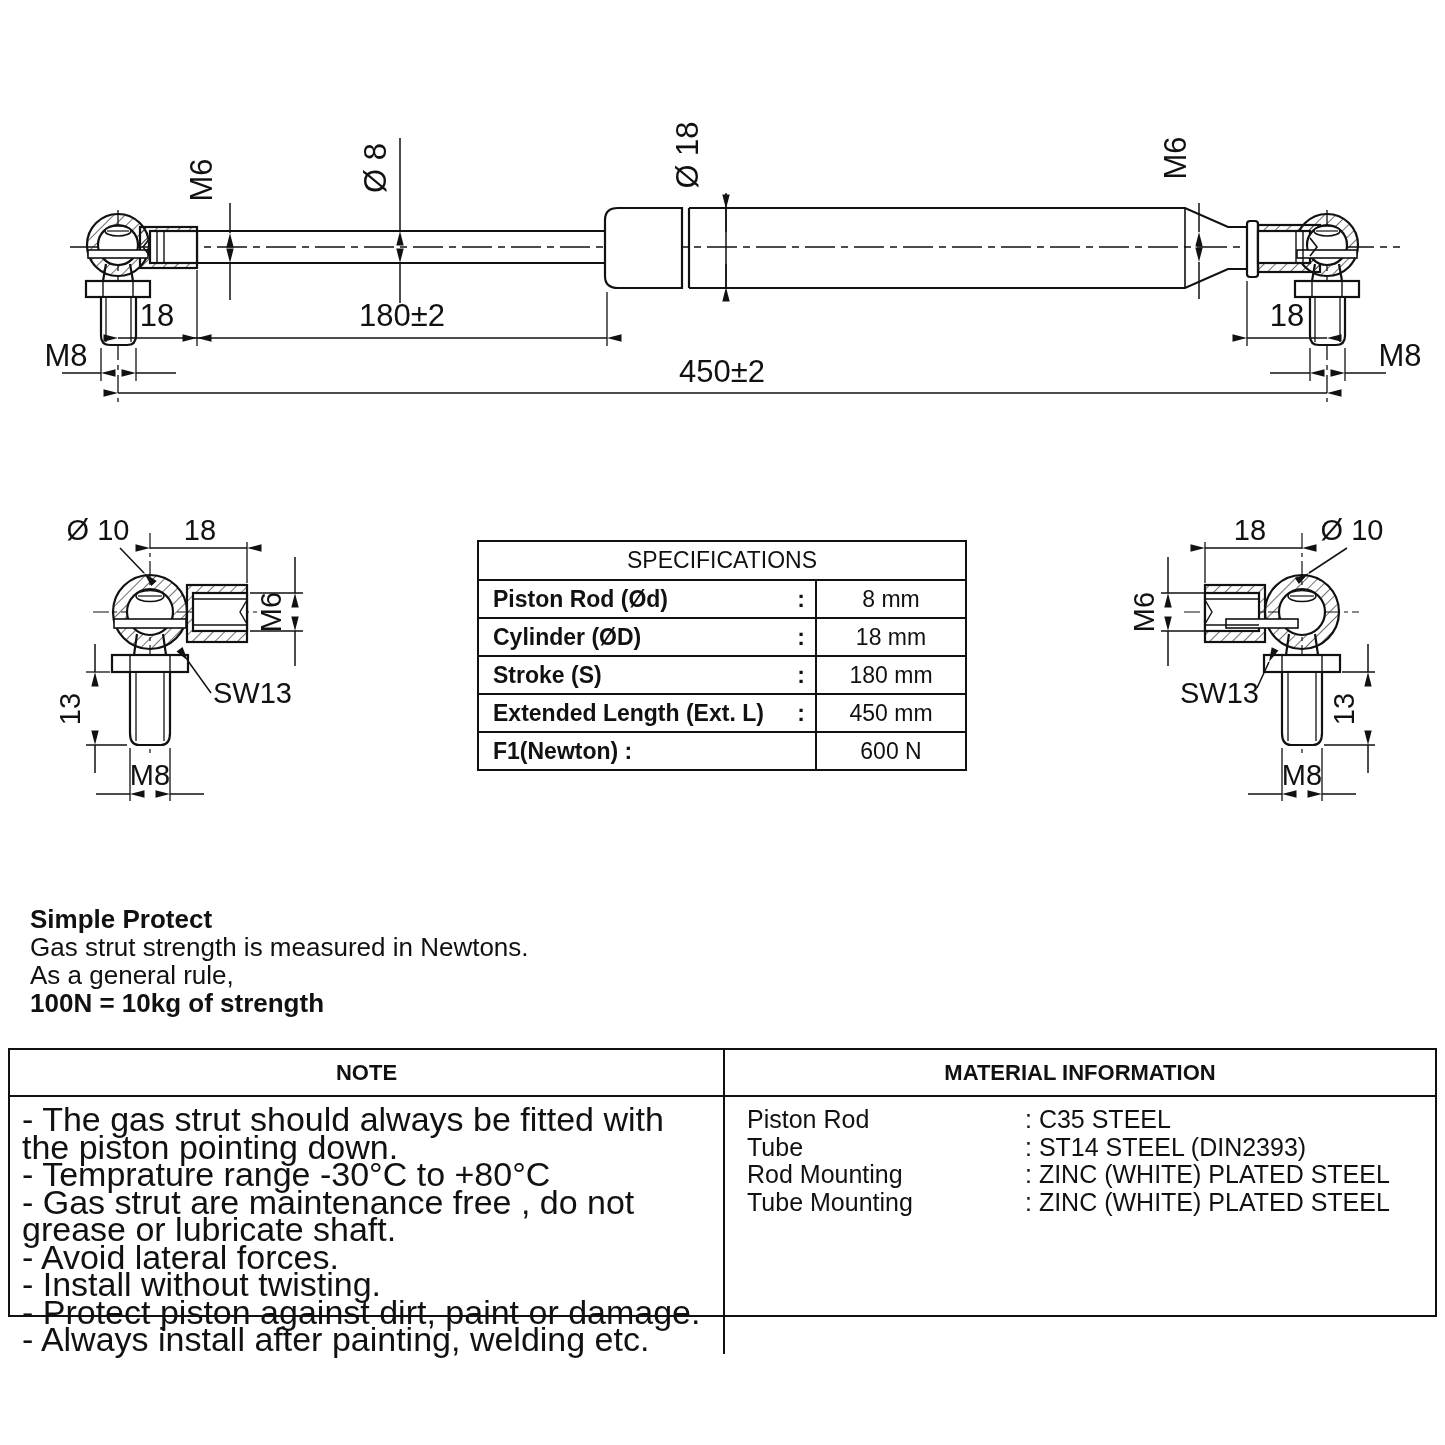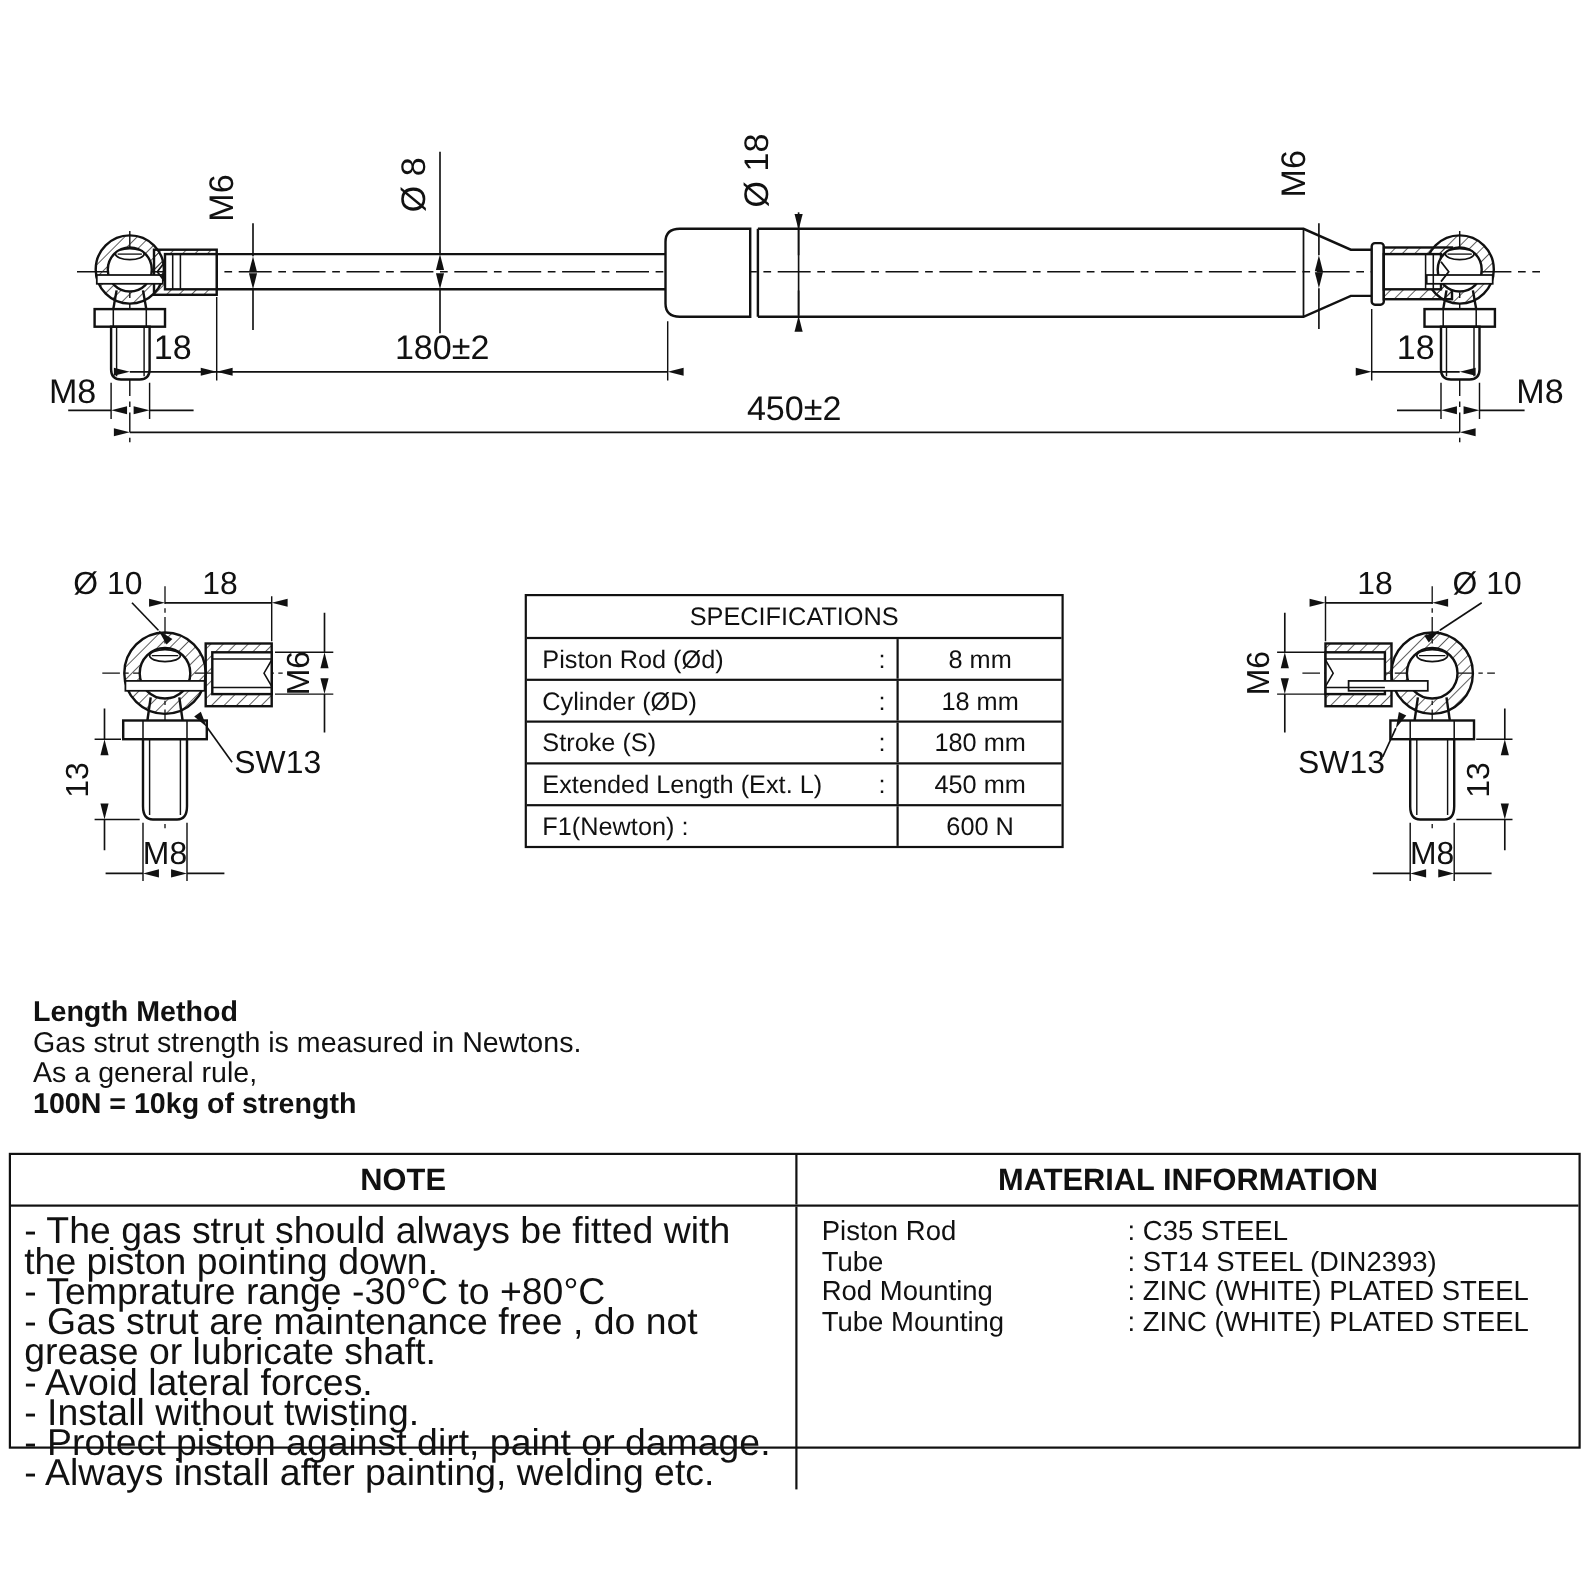--- a/index.html
+++ b/index.html
@@ -9,30 +9,30 @@
   svg text{font-family:"Liberation Sans",sans-serif;fill:#111;stroke:none;}
   .main-drawing{left:0;top:0;}
   .detail-left{left:10px;top:495px;}
   .detail-right{left:1050px;top:495px;}
 
   .spec-table{position:absolute;left:477px;top:540px;width:490px;border:2px solid #111;
               box-sizing:border-box;font-size:23px;}
   .spec-title{height:37px;line-height:37px;text-align:center;}
   .spec-row{display:flex;border-top:2px solid #111;height:36px;line-height:36px;}
   .spec-label{box-sizing:border-box;flex:0 0 338px;display:flex;justify-content:space-between;
-              padding:0 10px 0 14px;border-right:2px solid #111;white-space:nowrap;}
+              padding:0 10px 0 14px;border-right:2px solid #111;white-space:nowrap;font-weight:bold;}
   .spec-value{flex:1;text-align:center;}
 
   .simple-method{position:absolute;left:30px;top:905px;font-size:26px;line-height:28px;}
   .sm-bold{font-weight:bold;}
 
   .note-table{position:absolute;left:8px;top:1048px;width:1429px;height:269px;
               border:2px solid #111;box-sizing:border-box;display:flex;flex-direction:column;}
   .nt-header{display:flex;flex:0 0 45px;border-bottom:2px solid #111;}
-  .nt-header-cell{line-height:45px;text-align:center;font-weight:bold;font-size:28px;}
+  .nt-header-cell{line-height:45px;text-align:center;font-weight:bold;font-size:22px;}
   .nt-left{box-sizing:border-box;flex:0 0 715px;border-right:2px solid #111;}
   .nt-right{flex:1;}
   .nt-body{display:flex;flex:1;}
   .nt-notes{box-sizing:border-box;flex:0 0 715px;border-right:2px solid #111;
             padding:9px 8px 0 12px;font-size:34px;line-height:27.5px;}
   .nt-materials{flex:1;padding:9px 0 0 22px;font-size:25px;line-height:27.5px;}
   .mat-row{display:flex;gap:22px;}
   .mat-label{flex:0 0 256px;}
 </style>
 </head>
@@ -302,21 +302,21 @@
     </g>
     <text x="200" y="45" text-anchor="middle" font-size="29">18</text>
     <text x="302" y="45" text-anchor="middle" font-size="29">Ø 10</text>
     <text transform="rotate(-90 104 117)" x="104" y="117" text-anchor="middle" font-size="29">M6</text>
     <text x="130" y="208" font-size="29">SW13</text>
     <text transform="rotate(-90 304 214)" x="304" y="214" text-anchor="middle" font-size="29">13</text>
     <text x="252" y="290" text-anchor="middle" font-size="29">M8</text>
   </svg>
 
   <div class="simple-method">
-    <div class="sm-bold">Length Method</div>
+    <div class="sm-bold">Simple Protect</div>
     <div>Gas strut strength is measured in Newtons.</div>
     <div>As a general rule,</div>
     <div class="sm-bold">100N = 10kg of strength</div>
   </div>
 
   <div class="note-table">
     <div class="nt-header">
       <div class="nt-header-cell nt-left">NOTE</div>
       <div class="nt-header-cell nt-right">MATERIAL INFORMATION</div>
     </div>

